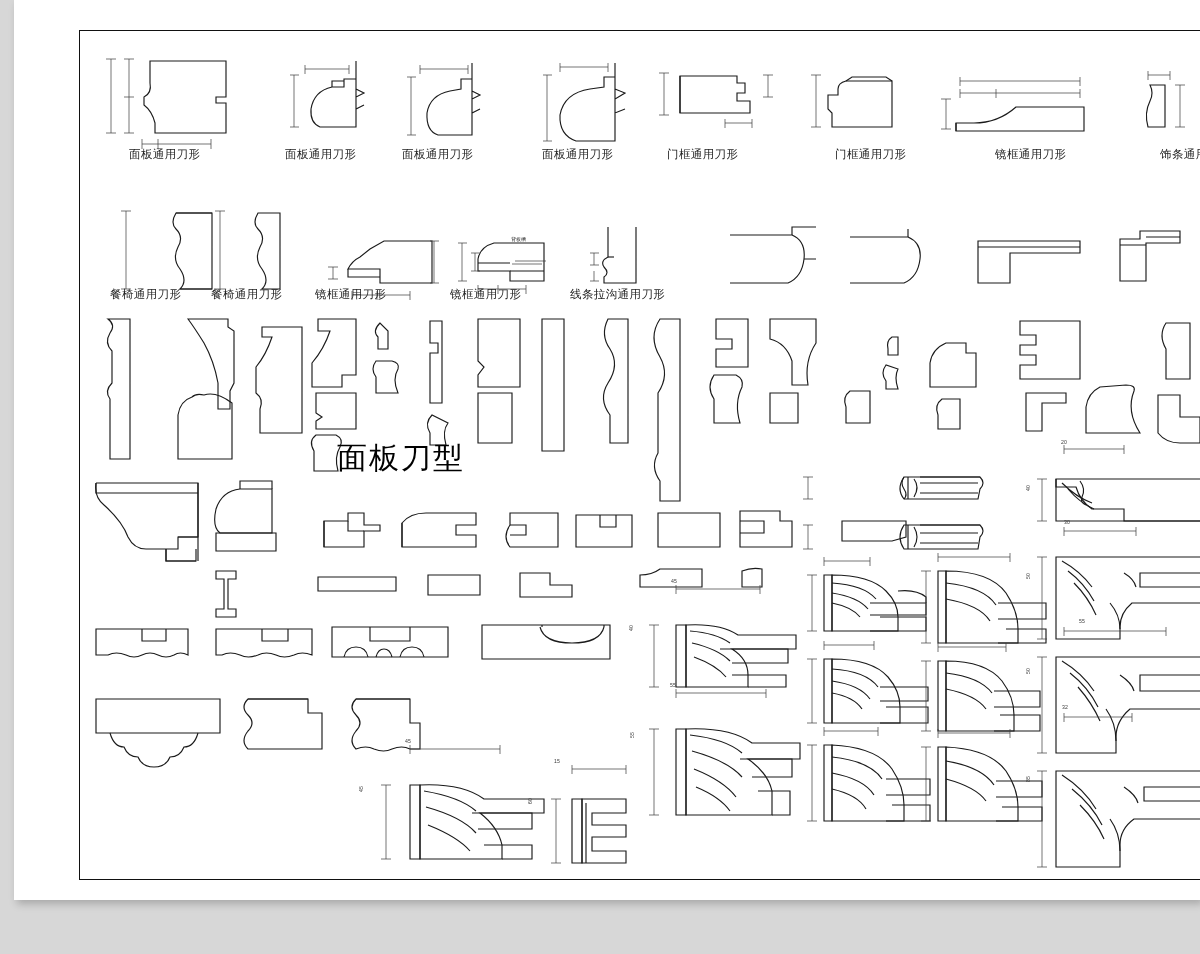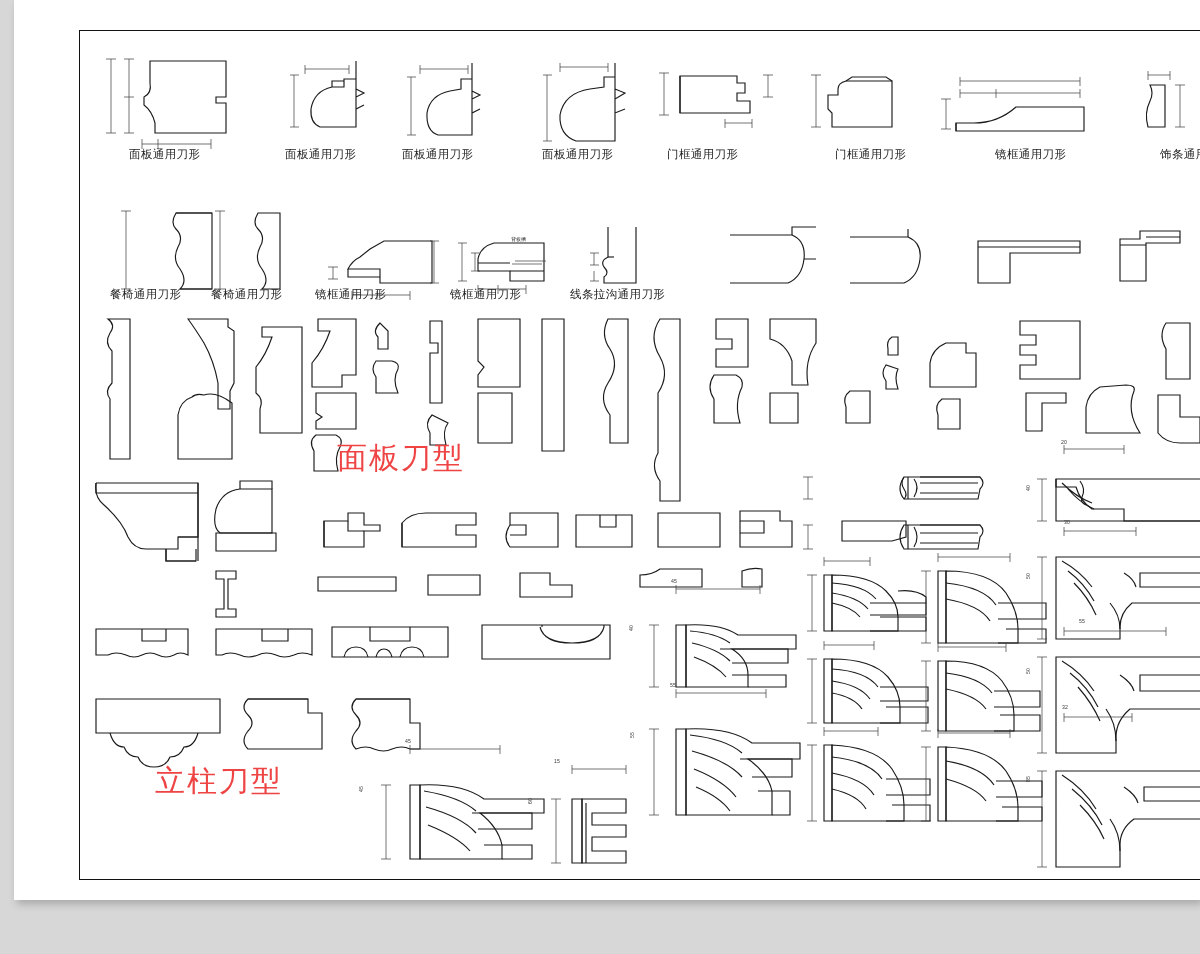--- a/index.html
+++ b/index.html
@@ -36,21 +36,21 @@
   .dimtxt{font-family:"Liberation Sans",sans-serif;font-size:5.2px;fill:#3a3a3a;text-anchor:middle;}
   .caption{
     position:absolute;
     font-family:"DejaVu Sans","Liberation Sans",sans-serif;
     font-size:11.5px; color:#1d1d1d; white-space:nowrap;
     letter-spacing:0.4px;
   }
   .bigtitle{
     position:absolute;
     font-family:"DejaVu Sans","Liberation Sans",sans-serif;
-    font-size:30px; color:#ef4444; white-space:nowrap; letter-spacing:2px;
+    font-size:30px; color:#000000; white-space:nowrap; letter-spacing:2px;
   }
   .microtxt{
     position:absolute;font-family:"DejaVu Sans",sans-serif;font-size:5px;color:#333;white-space:nowrap;
   }
 </style>
 </head>
 <body>
 
 <div id="paper">
   <div id="cad-frame">
@@ -570,18 +570,17 @@
         <div class="caption" style="left: 587px; top: 116px;">门框通用刀形</div>
         <div class="caption" style="left: 755px; top: 116px;">门框通用刀形</div>
         <div class="caption" style="left: 915px; top: 116px;">镜框通用刀形</div>
         <div class="caption" style="left: 1080px; top: 116px;">饰条通用刀形</div>
         <div class="caption" style="left: 30px; top: 256px;">餐椅通用刀形</div>
         <div class="caption" style="left: 131px; top: 256px;">餐椅通用刀形</div>
         <div class="caption" style="left: 235px; top: 256px;">镜框通用刀形</div>
         <div class="caption" style="left: 370px; top: 256px;">镜框通用刀形</div>
         <div class="caption" style="left: 490px; top: 256px;">线条拉沟通用刀形</div>
         <div class="bigtitle" style="left: 257px; top: 407px;">面板刀型</div>
-        <div class="bigtitle" style="left: 75px; top: 730px;">立柱刀型</div>
         <div class="microtxt" style="left: 431px; top: 205px;">背板槽</div>
       </div>
 
   </div>
 </div>
 
 </body></html>

